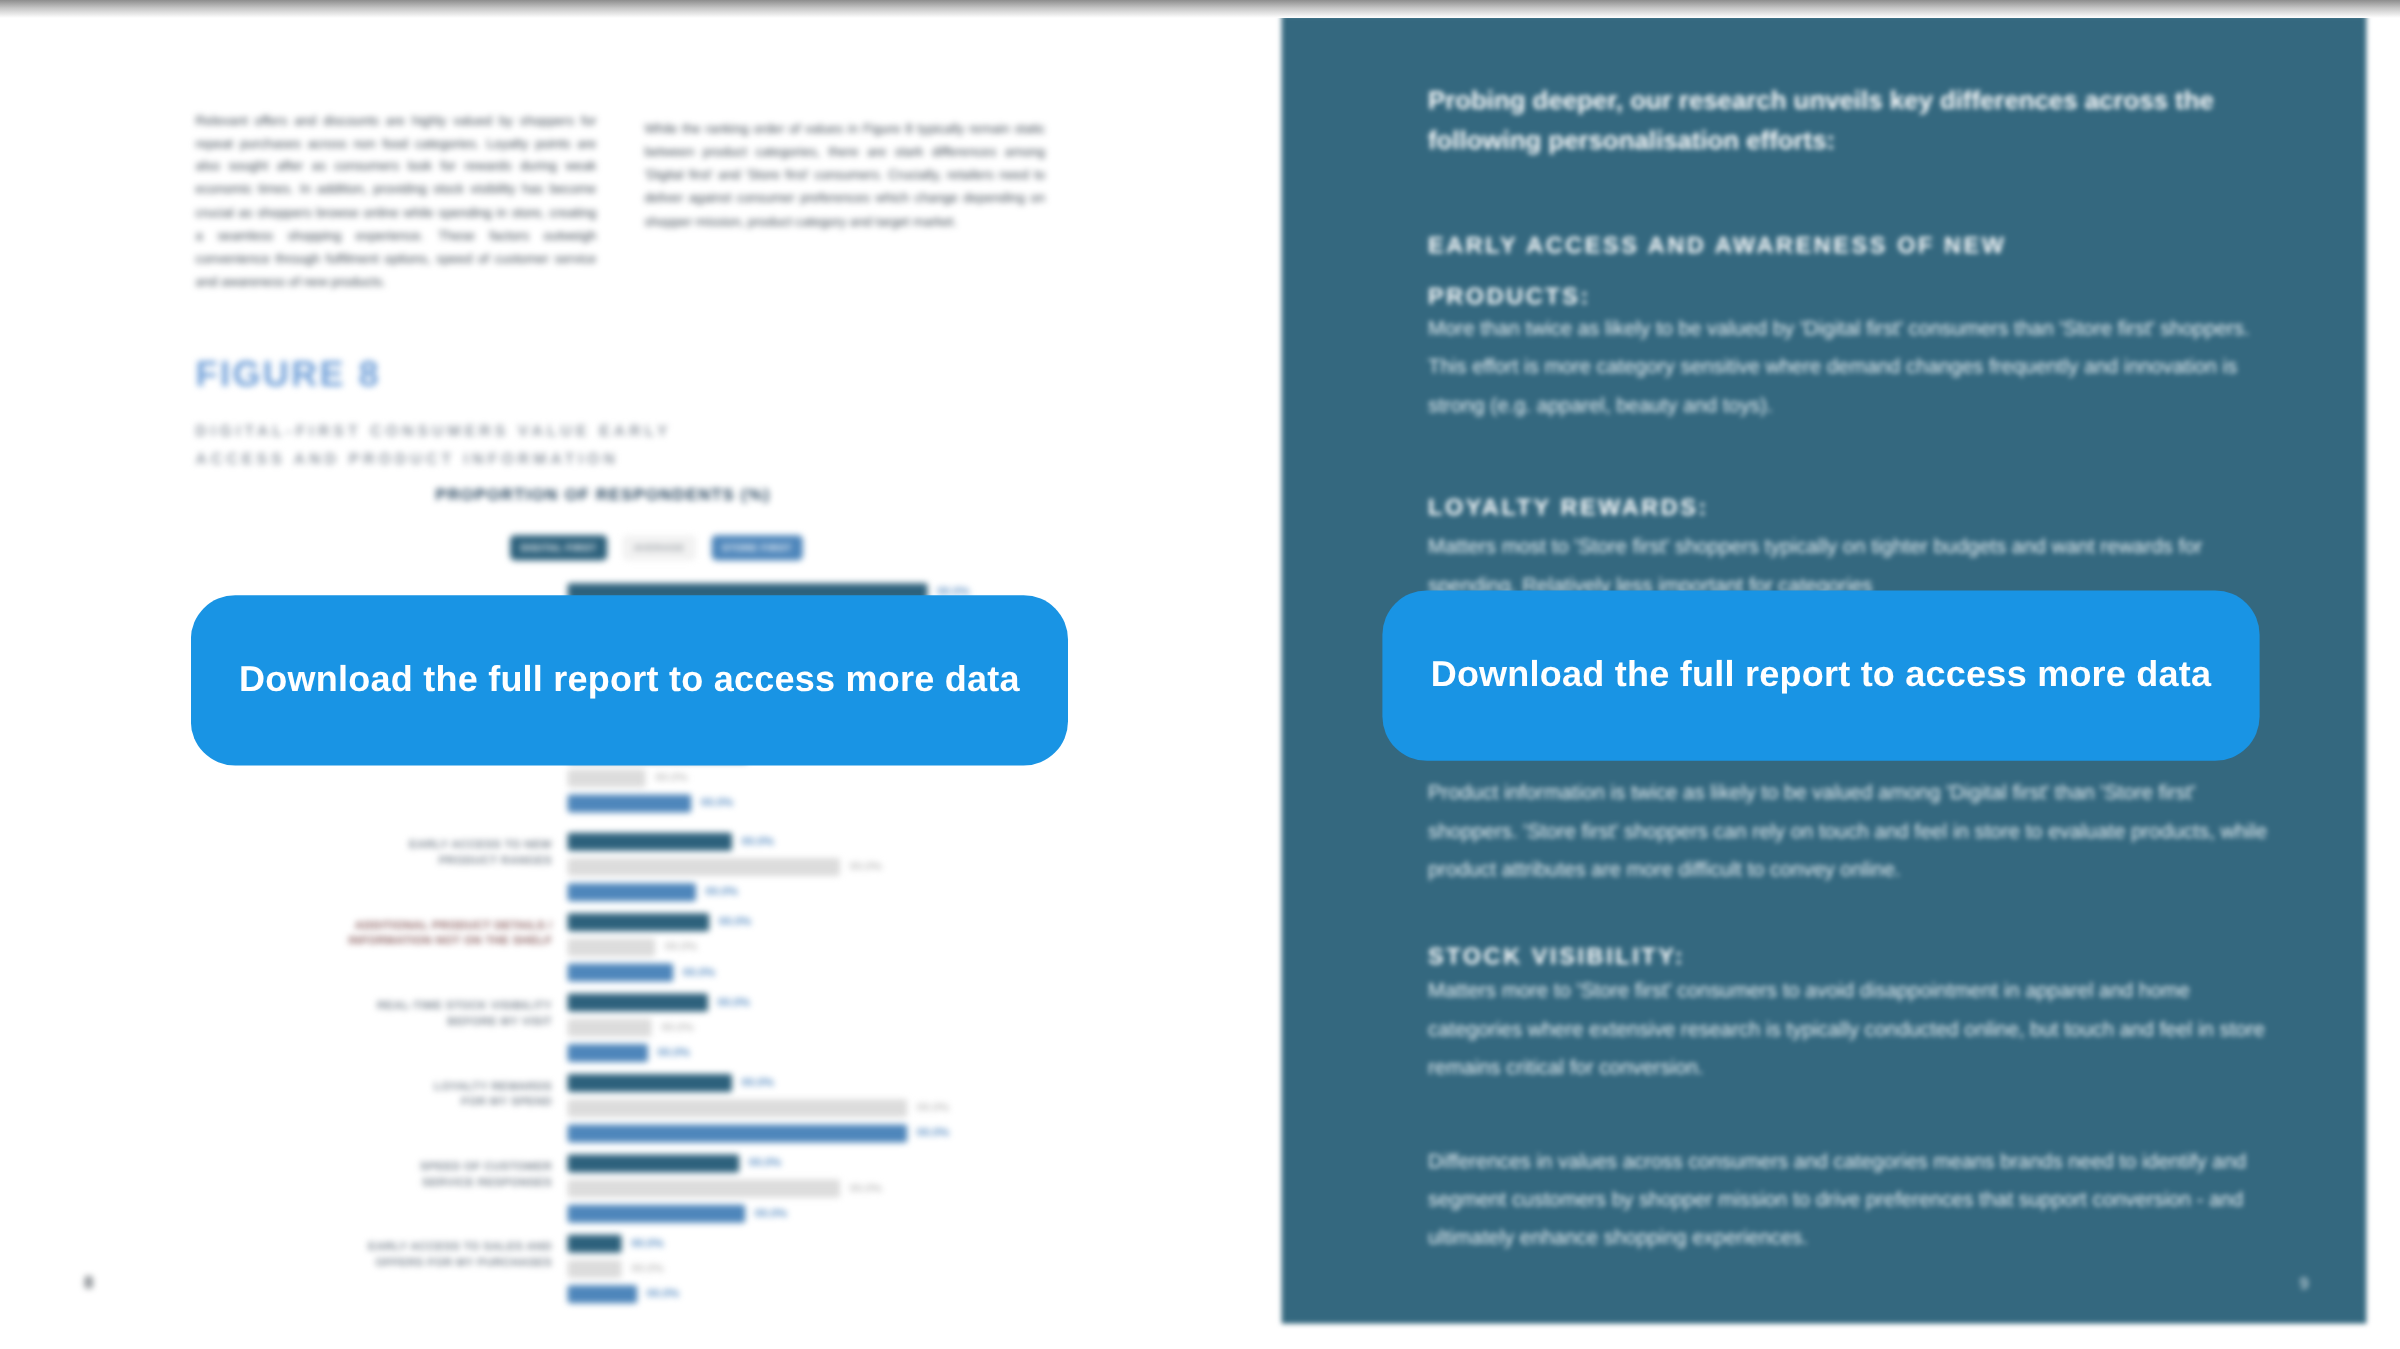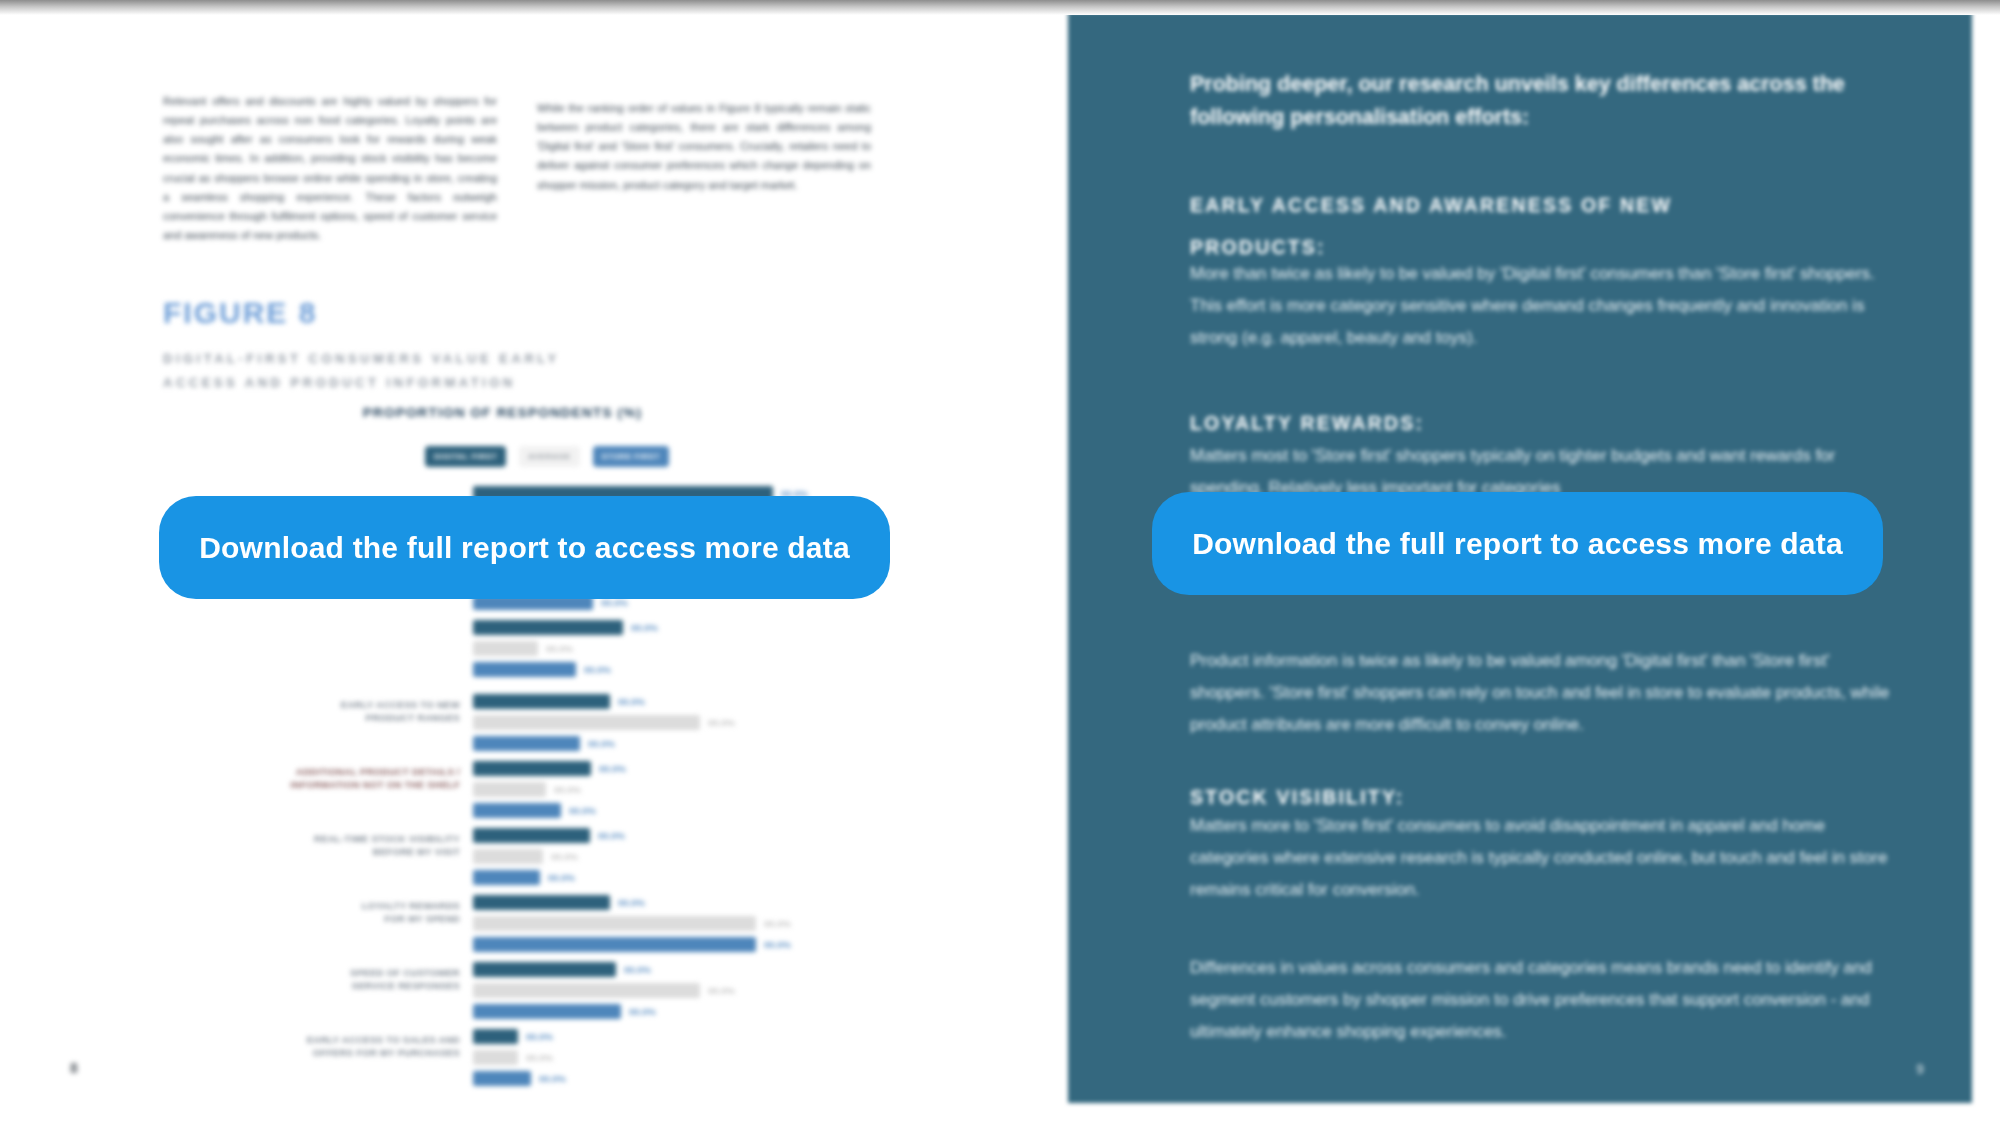--- a/index.html
+++ b/index.html
@@ -37,21 +37,21 @@
   .rp-sec-title { font-size:19.5px; font-weight:bold; letter-spacing:2.2px; line-height:42px; white-space:pre-line; }
   .rp-body { font-size:17px; line-height:32px; font-weight:500; color:#e9f1f5; }
   .t-s1 { top:172px; } .b-s1 { top:246px; }
   .t-s2 { top:390px; } .b-s2 { top:428px; }
   .b-mid { top:633px; }
   .t-s3 { top:764px; } .b-s3 { top:798px; }
   .b-end { top:940px; }
   .pagenum-right { position:absolute; right:48px; bottom:26px; font-size:14px; font-weight:bold; color:rgba(255,255,255,.55); }
 
   
-  .cta { position:absolute; height:103px; width:731px; border-radius:37px; background:#1994e4;
+  .cta { position:absolute; height:142px; width:731px; border-radius:37px; background:#1994e4;
     border:none; color:#ffffff; font-family:"Liberation Sans", sans-serif;
     font-size:30px; font-weight:bold; display:flex; align-items:center; justify-content:center;
     cursor:pointer; z-index:10; letter-spacing:.2px; }
   .cta-left { left:159px; top:496px; }
   .cta-right { left:1152px; top:492px; }
 </style>
 </head>
 <body>
 
 <div class="stage">

